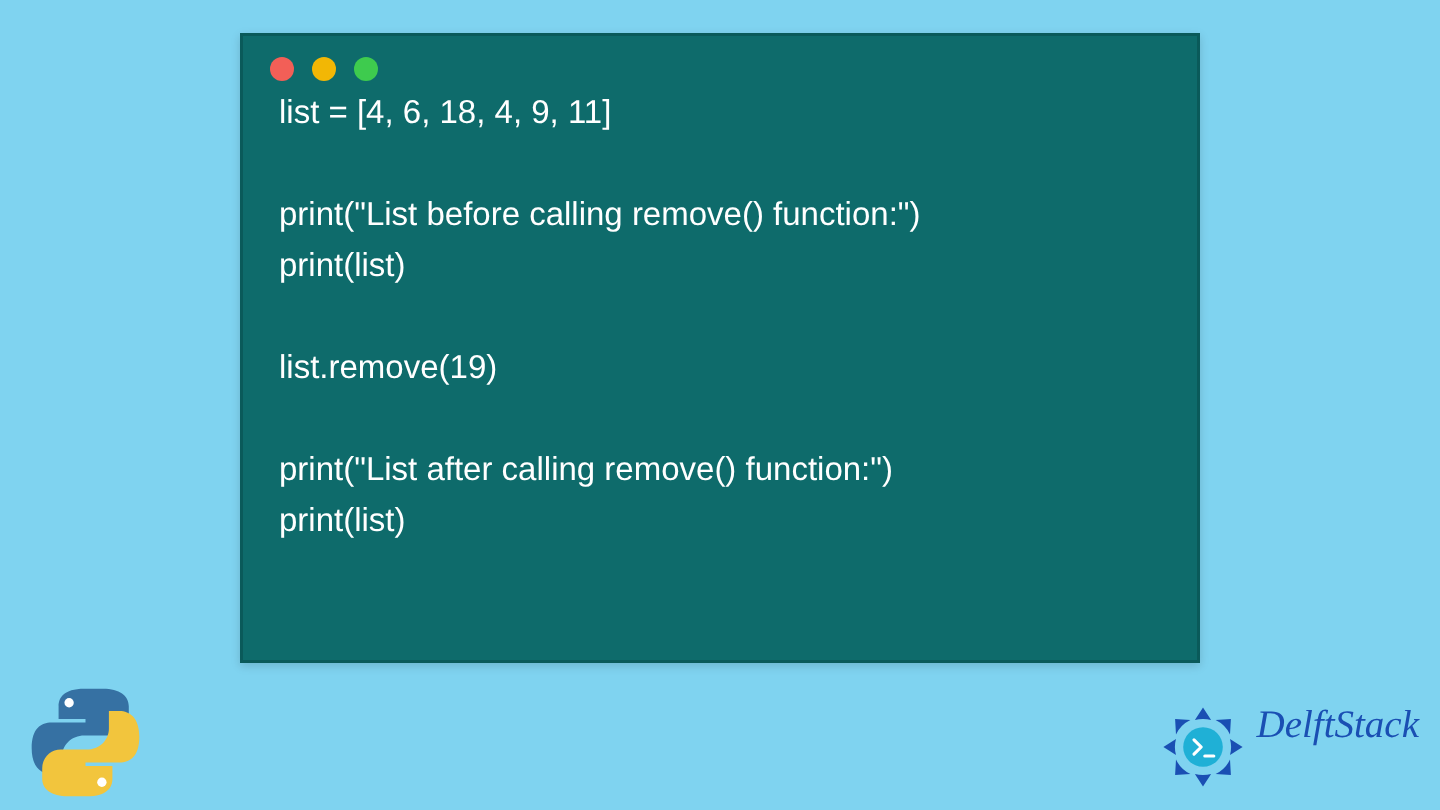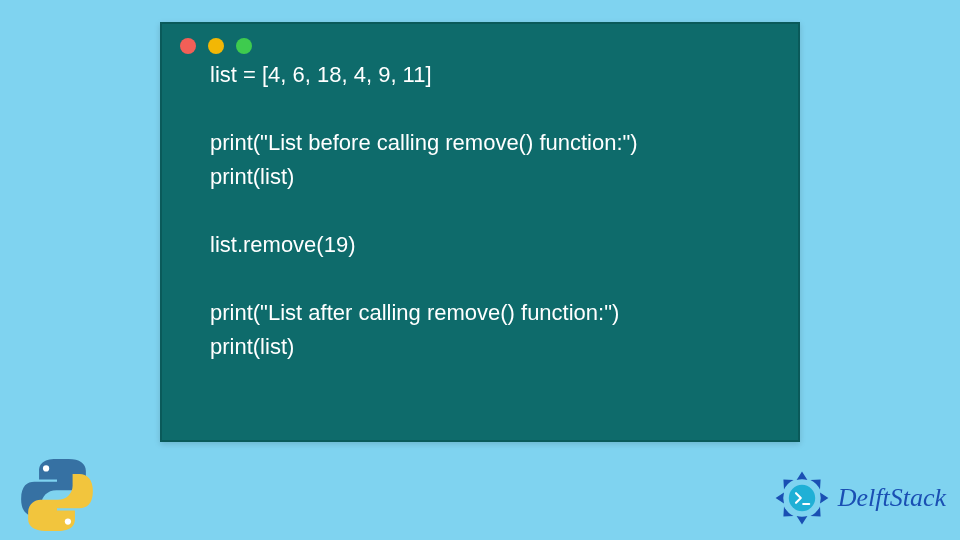--- a/index.html
+++ b/index.html
@@ -23,42 +23,41 @@
     display: flex;
     align-items: center;
     gap: 12px;
     padding: 14px 18px 4px 18px;
   }
   .dot {
     width: 16px; height: 16px; border-radius: 50%;
     display: inline-block;
   }
   .code-body {
-    padding: 0 34px 20px 48px;
+    padding: 0 34px 20px 24px;
     color: #ffffff;
     font-size: 22px;
     line-height: 1.55;
     font-family: Arial, Helvetica, sans-serif;
     font-weight: 400;
   }
   .code-line { white-space: pre; }
   .code-blank { height: 34px; }
 
   .python-logo {
     position: absolute;
     left: 18px;
     bottom: 6px;
     width: 78px; height: 78px;
   }
   .delft-wrap {
     position: absolute;
     right: 14px;
     bottom: 12px;
     display: flex;
-    align-items: center;
     gap: 6px;
   }
   .delft-logo { width: 60px; height: 60px; }
   .delft-text {
     font-size: 26px;
     color: #1a4fb3;
     font-style: italic;
     font-family: Georgia, 'Times New Roman', serif;
   }
 </style>

